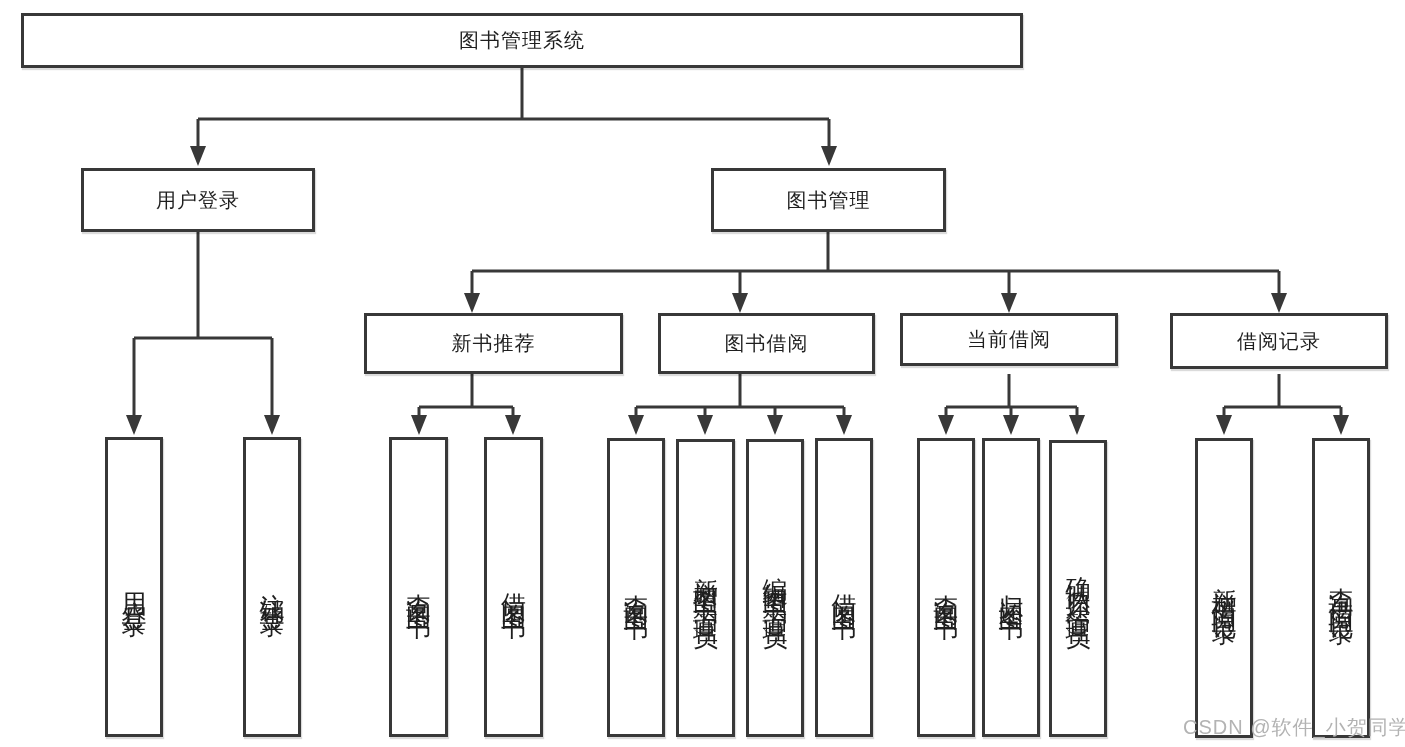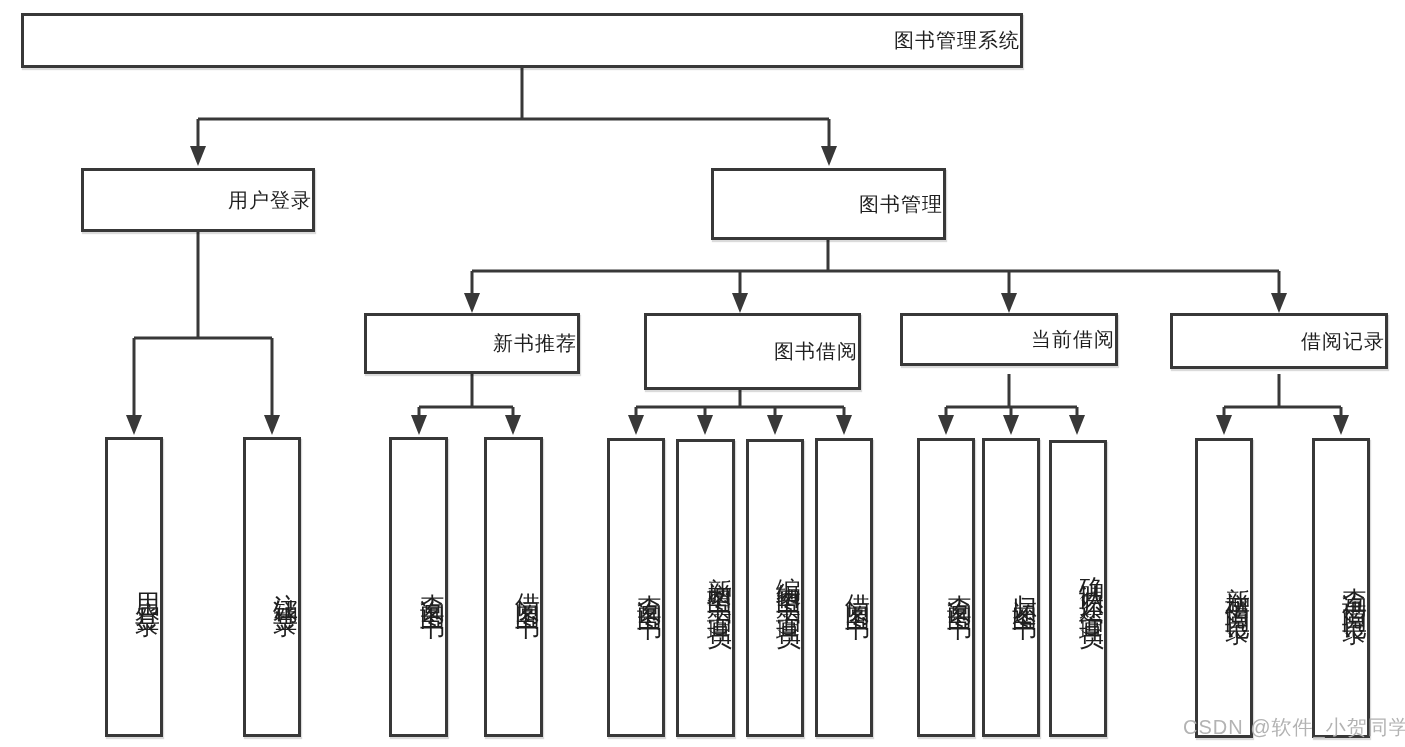--- a/index.html
+++ b/index.html
@@ -24,21 +24,21 @@
   }
   .connectors .cline { stroke: var(--line); stroke-width: 3; fill: none; }
   .connectors .carrow { fill: var(--line); stroke: none; }
   .node {
     position: absolute;
     box-sizing: border-box;
     background: #ffffff;
     border: 3px solid var(--line);
     display: flex;
     align-items: center;
-    justify-content: flex-end;
+    justify-content: center;
     color: var(--text);
     box-shadow: 1px 2px 1px rgba(0,0,0,0.14);
   }
   .hnode .label {
     font-size: 20px;
     letter-spacing: 1px;
     white-space: nowrap;
   }
   .vnode .label {
     writing-mode: vertical-rl;
@@ -119,28 +119,28 @@
     <polygon class="carrow" points="1333,415 1349,415 1341,435"></polygon>
   </svg>
 
   <div class="node hnode" style="left:21px;top:13px;width:1002px;height:55px">
     <span class="label">图书管理系统</span>
   </div>
 
   <div class="node hnode" style="left:81px;top:168px;width:234px;height:64px">
     <span class="label">用户登录</span>
   </div>
-  <div class="node hnode" style="left:711px;top:168px;width:235px;height:72px">
+  <div class="node hnode" style="left:711px;top:168px;width:235px;height:64px">
     <span class="label">图书管理</span>
   </div>
 
-  <div class="node hnode" style="left:364px;top:313px;width:216px;height:61px">
+  <div class="node hnode" style="left:364px;top:313px;width:259px;height:61px">
     <span class="label">新书推荐</span>
   </div>
-  <div class="node hnode" style="left:644px;top:313px;width:217px;height:77px">
+  <div class="node hnode" style="left:658px;top:313px;width:217px;height:61px">
     <span class="label">图书借阅</span>
   </div>
   <div class="node hnode" style="left:900px;top:313px;width:218px;height:53px">
     <span class="label">当前借阅</span>
   </div>
   <div class="node hnode" style="left:1170px;top:313px;width:218px;height:56px">
     <span class="label">借阅记录</span>
   </div>
 
   <div class="node vnode" style="left:105px;top:437px;width:58px;height:300px">

